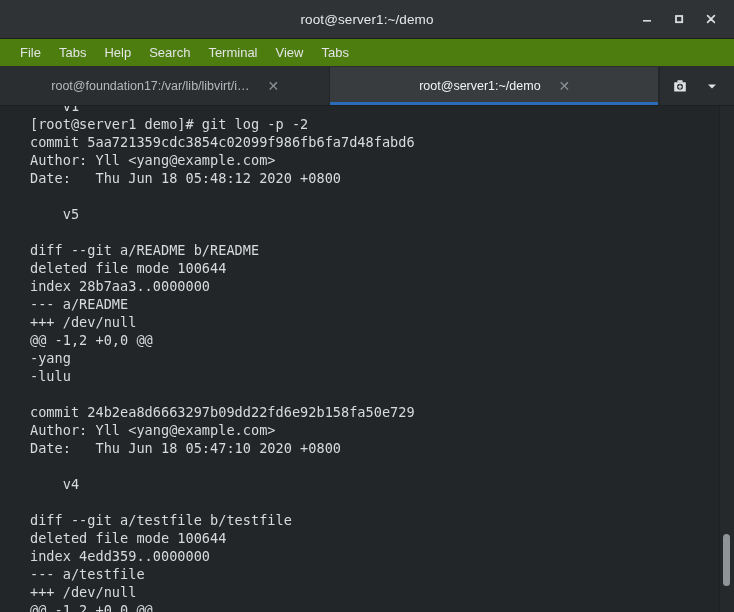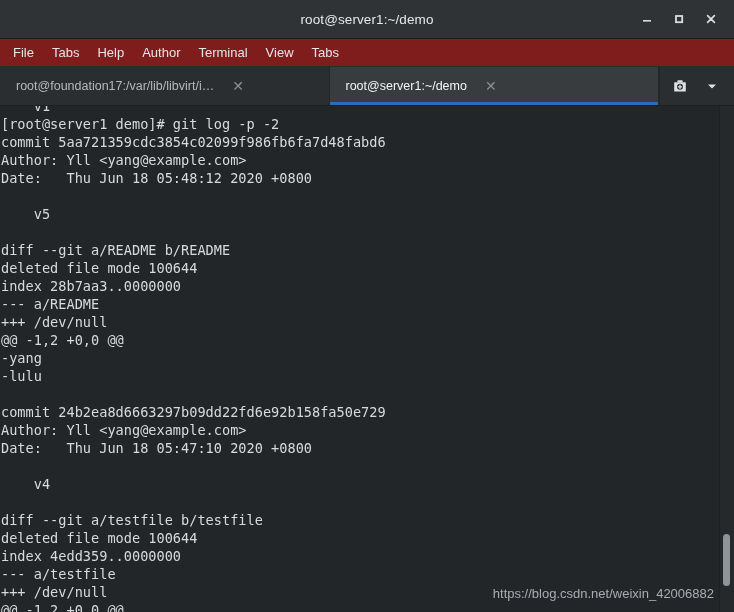--- a/index.html
+++ b/index.html
@@ -58,24 +58,24 @@
     justify-content: center;
     border-radius: 3px;
     cursor: default;
   }
   .win-btn svg { display: block; }
 
   
   .menubar {
     height: 27px;
     min-height: 27px;
-    background: #7f1d1d;
-    display: flex;
-    align-items: center;
-    padding-left: 4px;
+    background: #4d7c0f;
+    display: flex;
+    align-items: center;
+    padding-left: 11px;
     border-bottom: 1px solid #2a2d30;
   }
   .menu-item {
     font-size: 13px;
     color: #e3e5e7;
     padding: 3px 9px;
     border-radius: 3px;
     white-space: nowrap;
     cursor: default;
   }
@@ -86,20 +86,21 @@
     min-height: 38px;
     background: #2b2e31;
     display: flex;
     align-items: stretch;
     border-bottom: 1px solid #1d2022;
   }
   .tab {
     position: relative;
     display: flex;
     align-items: center;
+    justify-content: center;
     flex: 1 1 0;
     min-width: 0;
     padding: 0 10px 0 16px;
     cursor: default;
     border-right: 1px solid #242729;
   }
   .tab.inactive { background: #2b2e31; }
   .tab.active {
     background: #383c3f;
   }
@@ -147,20 +148,21 @@
     border-radius: 3px;
     cursor: default;
   }
 
   
   .terminal-wrap {
     position: relative;
     flex: 1 1 auto;
     background: #232629;
     overflow: hidden;
+    margin-left: 29px;
   }
   .terminal {
     position: absolute;
     top: -9px;
     left: 0;
     right: 0;
     padding: 0 0 0 1px;
     font-family: "DejaVu Sans Mono", "Liberation Mono", monospace;
     font-size: 13.6px;
     line-height: 18px;
@@ -226,21 +228,21 @@
           <path d="M2.6 2.6 L9.4 9.4 M9.4 2.6 L2.6 9.4" stroke="#d9dcdf" stroke-width="1.7" stroke-linecap="round"></path>
         </svg>
       </div>
     </div>
   </div>
 
   <div class="menubar">
     <div class="menu-item">File</div>
     <div class="menu-item">Tabs</div>
     <div class="menu-item">Help</div>
-    <div class="menu-item">Author</div>
+    <div class="menu-item">Search</div>
     <div class="menu-item">Terminal</div>
     <div class="menu-item">View</div>
     <div class="menu-item">Tabs</div>
   </div>
 
   <div class="tabbar">
     <div class="tab inactive">
       <span class="tab-label">root@foundation17:/var/lib/libvirt/i…</span>
       <span class="tab-close">✕</span>
     </div>
@@ -265,16 +267,15 @@
     </div>
   </div>
 
   <div class="terminal-wrap">
     <div class="terminal" id="terminal-output"><div class="tline">    v1</div><div class="tline">[root@server1 demo]# git log -p -2</div><div class="tline">commit 5aa721359cdc3854c02099f986fb6fa7d48fabd6</div><div class="tline">Author: Yll &lt;yang@example.com&gt;</div><div class="tline">Date:   Thu Jun 18 05:48:12 2020 +0800</div><div class="tline">&nbsp;</div><div class="tline">    v5</div><div class="tline">&nbsp;</div><div class="tline">diff --git a/README b/README</div><div class="tline">deleted file mode 100644</div><div class="tline">index 28b7aa3..0000000</div><div class="tline">--- a/README</div><div class="tline">+++ /dev/null</div><div class="tline">@@ -1,2 +0,0 @@</div><div class="tline">-yang</div><div class="tline">-lulu</div><div class="tline">&nbsp;</div><div class="tline">commit 24b2ea8d6663297b09dd22fd6e92b158fa50e729</div><div class="tline">Author: Yll &lt;yang@example.com&gt;</div><div class="tline">Date:   Thu Jun 18 05:47:10 2020 +0800</div><div class="tline">&nbsp;</div><div class="tline">    v4</div><div class="tline">&nbsp;</div><div class="tline">diff --git a/testfile b/testfile</div><div class="tline">deleted file mode 100644</div><div class="tline">index 4edd359..0000000</div><div class="tline">--- a/testfile</div><div class="tline">+++ /dev/null</div><div class="tline">@@ -1,2 +0,0 @@</div></div>
 
     <div class="scrollbar-track">
       <div class="scrollbar-thumb" id="sb-thumb" style="top: 428px; height: 52px;"></div>
     </div>
 
-    <div class="watermark">https://blog.csdn.net/weixin_42006882</div>
   </div>
 
 </div>
 
 </body></html>

